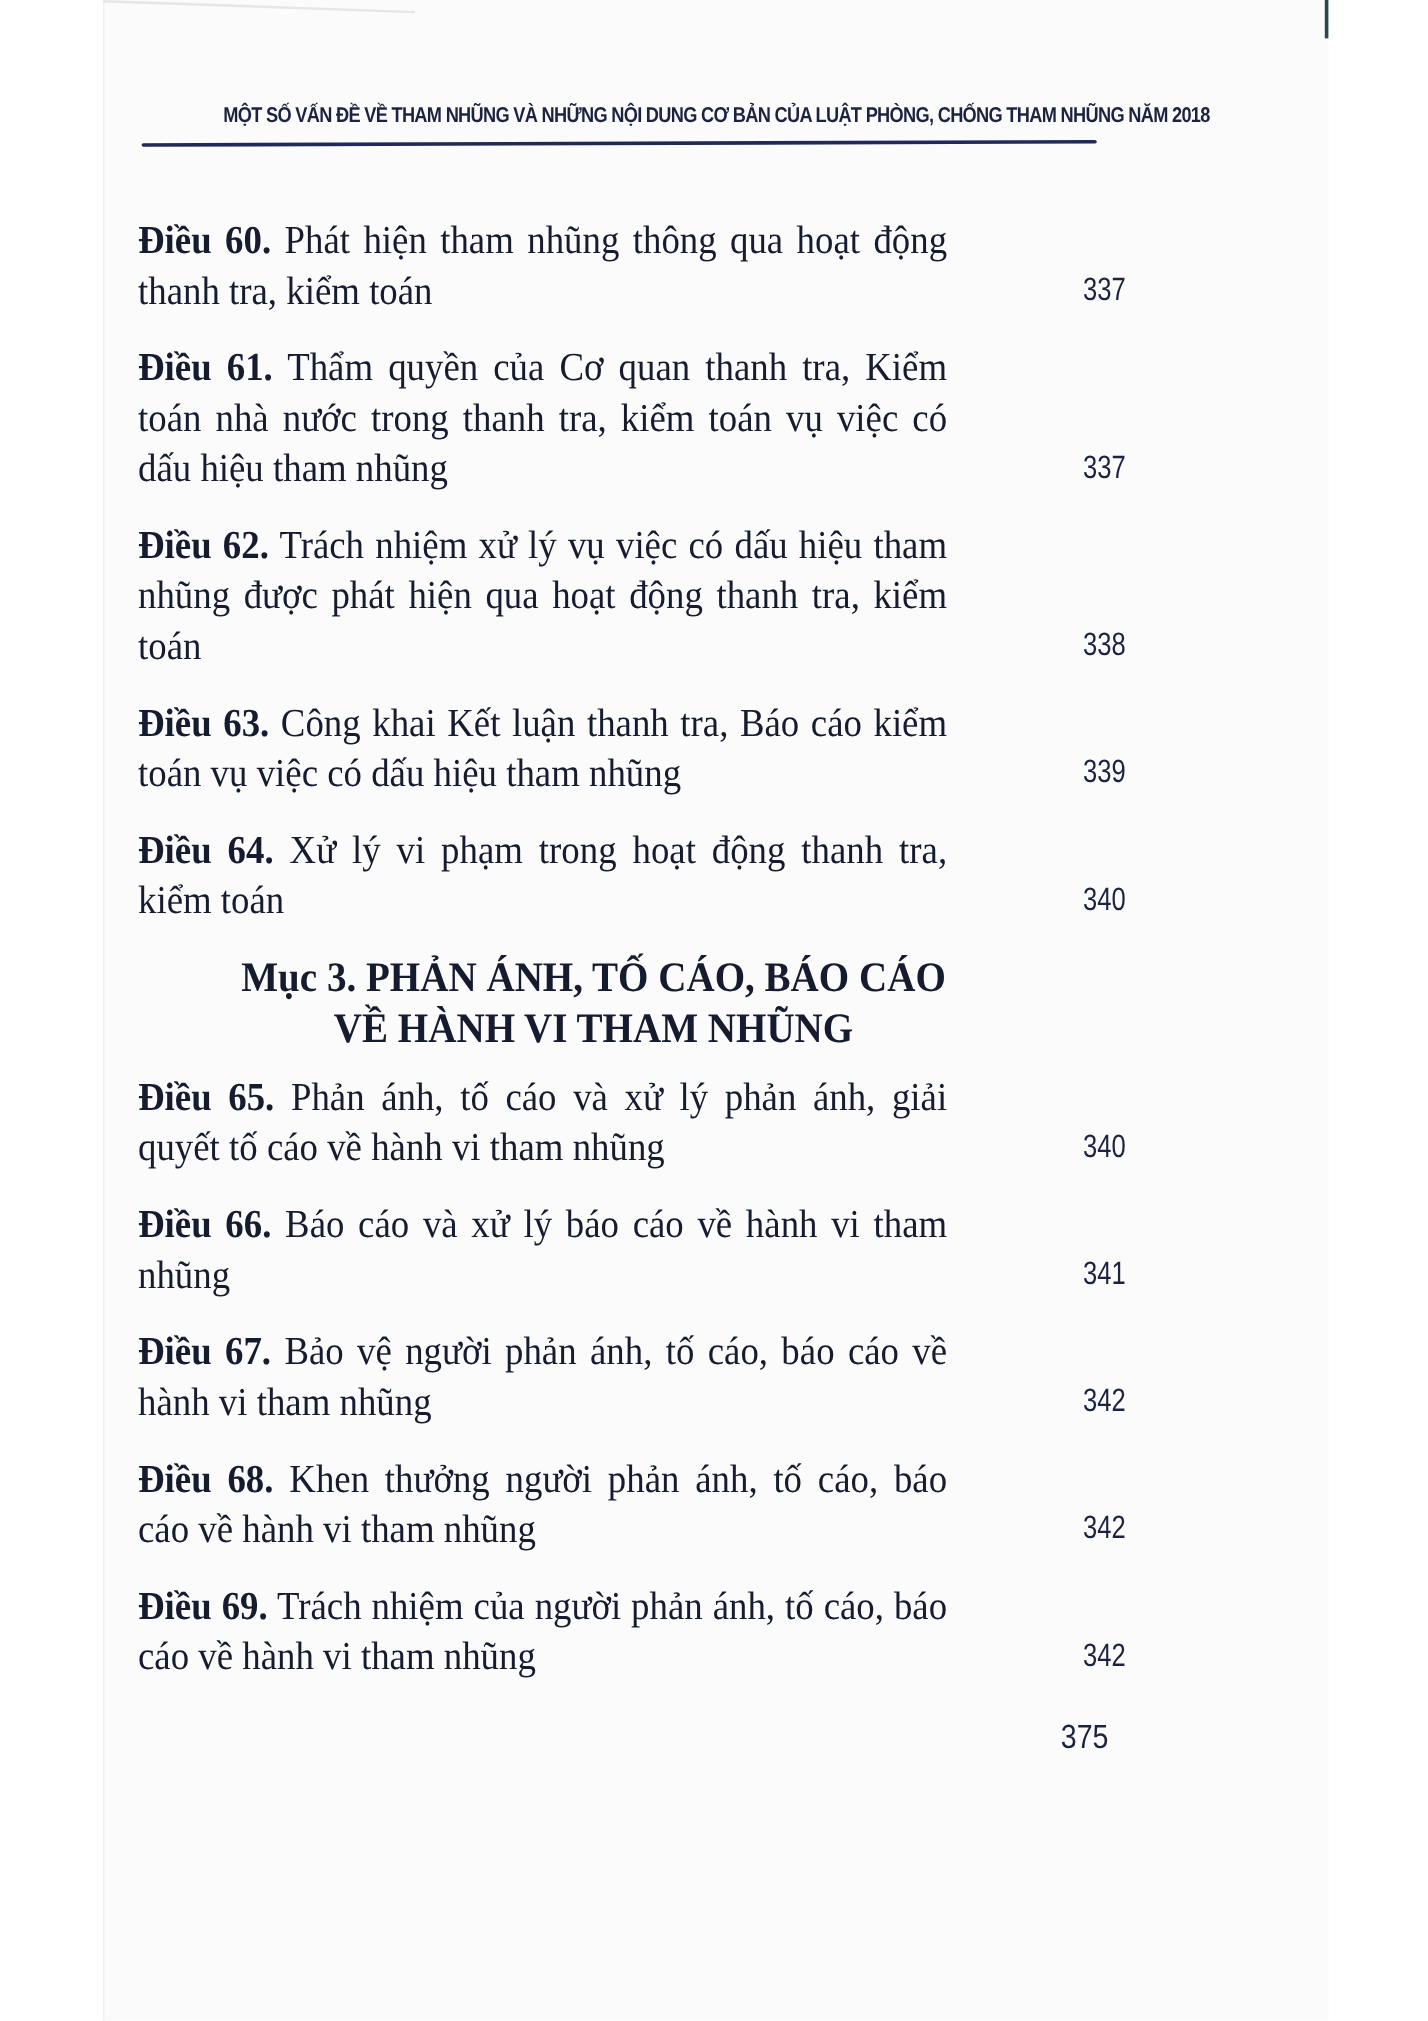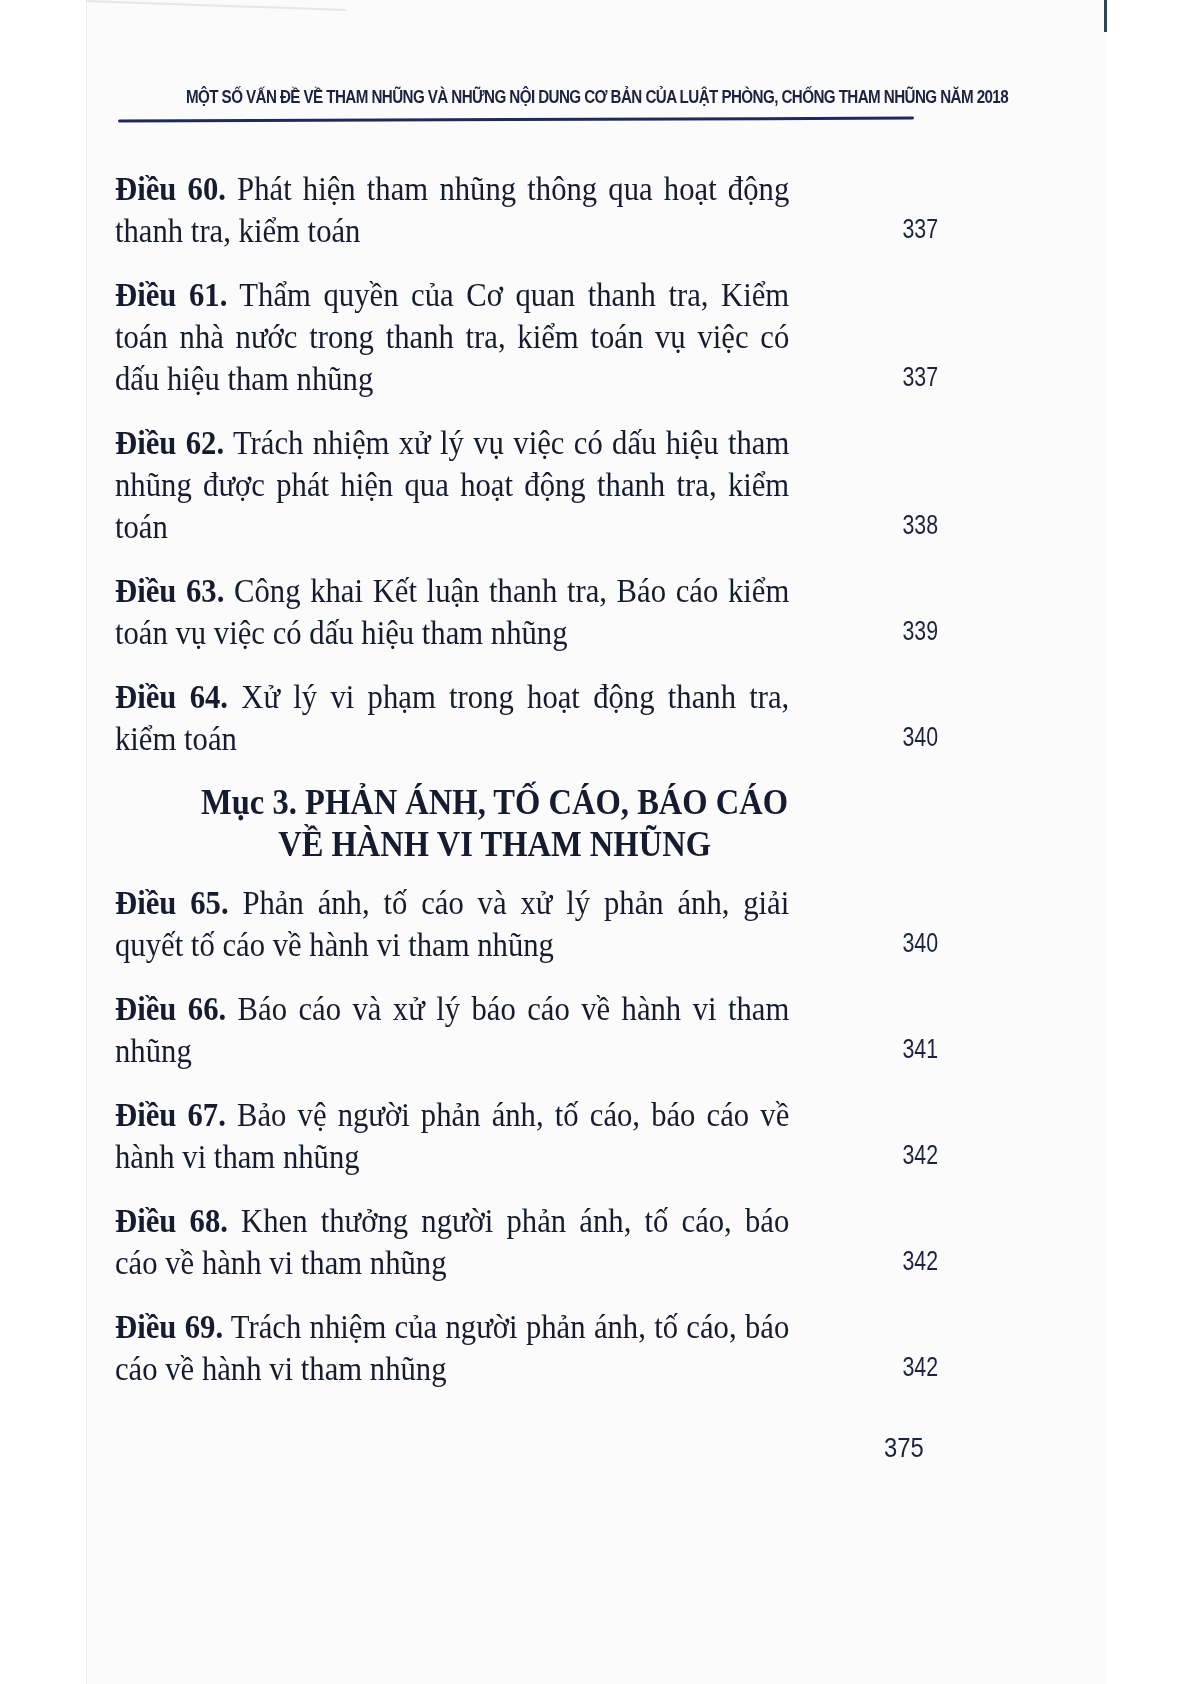--- a/index.html
+++ b/index.html
@@ -62,21 +62,21 @@
       top: 118px;
       width: 796px;
       height: 3px;
       background: #1f2a5a;
       border-radius: 2px;
       transform: rotate(-0.2deg);
     }
     .toc {
       position: absolute;
       left: 115px;
-      top: 168px;
+      top: 180px;
       width: 815px;
       font-family: "Liberation Serif", serif;
       color: #161c30;
     }
     .entry {
       position: relative;
       font-size: 33px;
       line-height: 42px;
       padding-right: 90px;
       margin-bottom: 22px;

